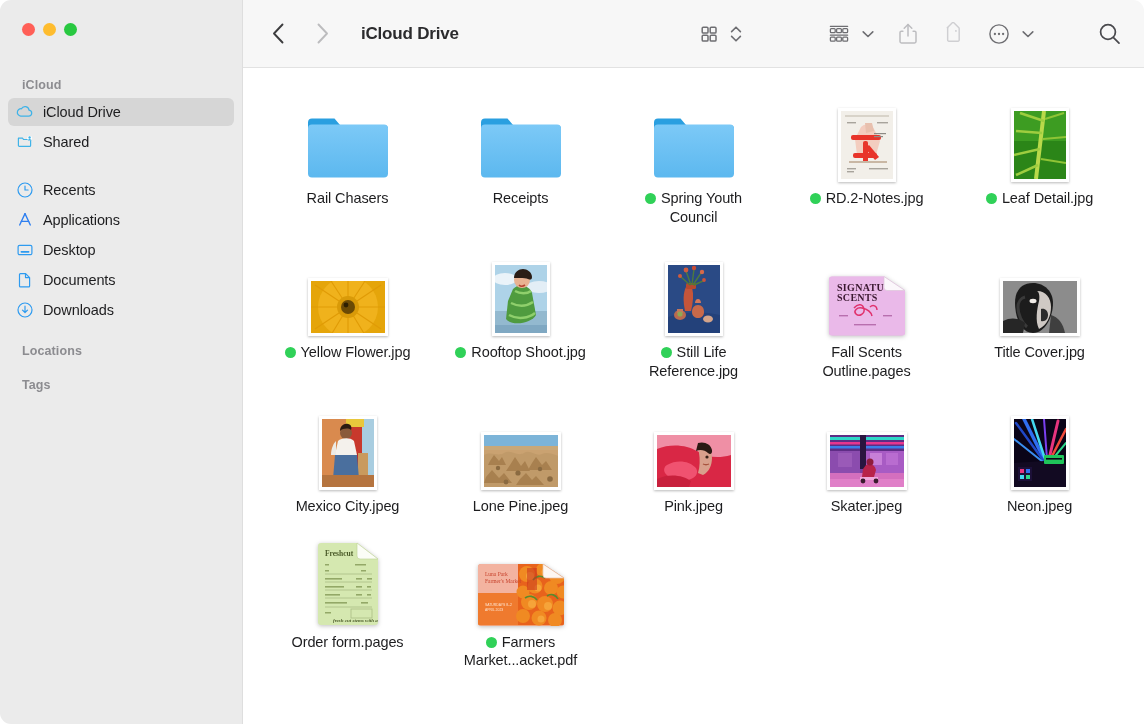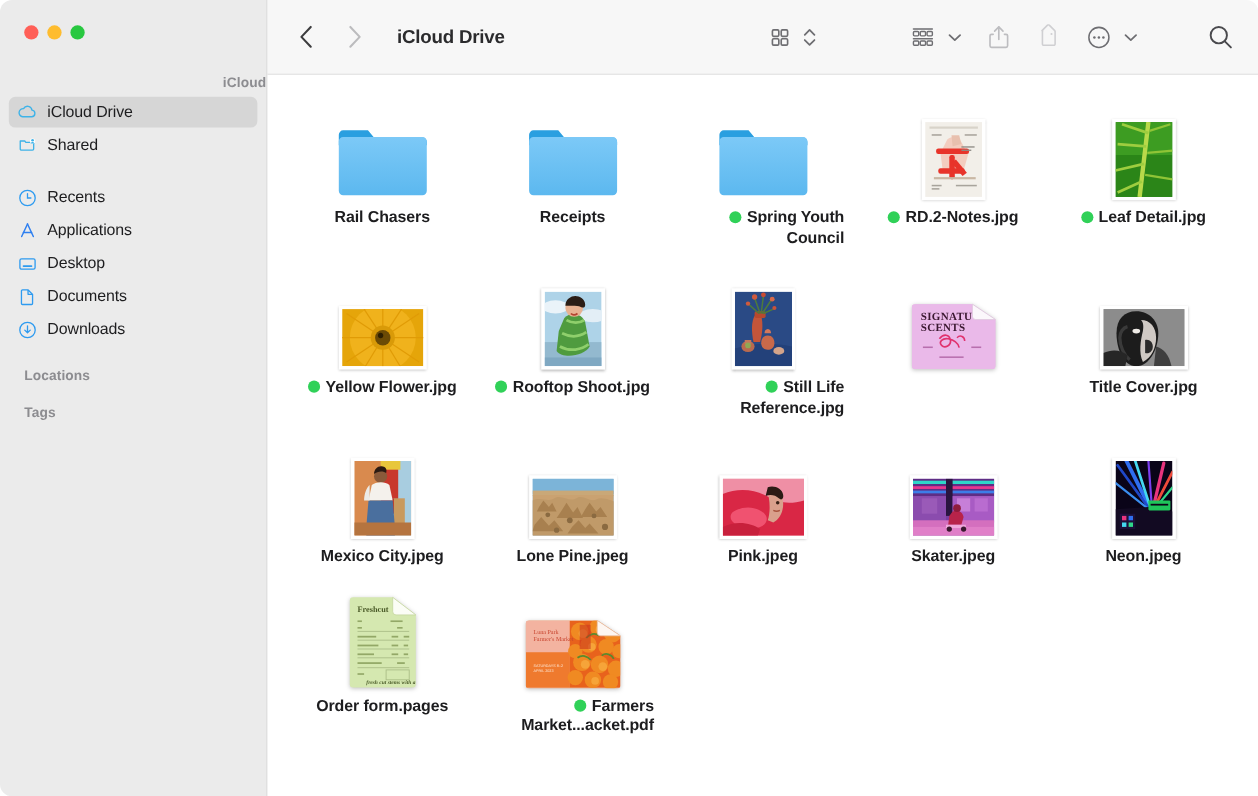--- a/index.html
+++ b/index.html
@@ -42,21 +42,21 @@
   .light.green  { background: #28c840; }
 
   .sb-section-title {
     font-size: 12.5px;
     font-weight: 700;
     color: #8c8c90;
     padding: 0 0 6px 22px;
     letter-spacing: 0.1px;
   }
   .sb-group { margin-bottom: 0; }
-  .sb-group.iCloud { margin-top: 0; text-align: right; }
+  .sb-group.iCloud { margin-top: 10px; }
 
   .sb-item {
     display: flex;
     align-items: center;
     height: 28px;
     margin: 0 8px 2px 8px;
     padding-left: 8px;
     border-radius: 6px;
     gap: 9px;
     cursor: default;
@@ -143,27 +143,26 @@
   .thumb-wrap {
     height: 92px;
     width: 100%;
     display: flex;
     align-items: flex-end;
     justify-content: center;
   }
   .label-wrap {
     margin-top: 7px;
     max-width: 148px;
-    text-align: right;
+    text-align: center;
     line-height: 1.28;
     font-size: 14.5px;
     color: #1d1d1f;
     letter-spacing: -0.1px;
     position: relative;
-    font-weight: bold;
   }
   .dot {
     display: inline-block;
     width: 11px; height: 11px;
     border-radius: 50%;
     background: #30d158;
     margin-right: 5px;
     vertical-align: -1px;
   }
 
@@ -614,20 +613,23 @@
                   <path d="M28 34c4-5 9-4 10 1s-5 8-8 5 1-7 6-6 9 4 10 8" stroke="#e0326d" stroke-width="1.5" fill="none"></path>
                   <path d="M44 33c3-3 7-1 7 3" stroke="#e0326d" stroke-width="1.4" fill="none"></path>
                   <rect x="13" y="41" width="9" height="1.4" fill="#b86fae"></rect>
                   <rect x="57" y="41" width="9" height="1.4" fill="#b86fae"></rect>
                   <rect x="28" y="50" width="22" height="1.4" fill="#b86fae"></rect>
                 </g>
                 <path d="M58 2.5 79 16.5H61a3 3 0 0 1-3-3z" fill="#fbf7fb"></path>
                 <path d="M58 2.5 79 16.5H61a3 3 0 0 1-3-3z" fill="none" stroke="#dcc6da" stroke-width="0.7"></path>
               </svg>
             </div>
+          </div>
+          <div class="label-wrap">
+            <span>Fall Scents Outline.pages</span>
           </div>
         </div>
 
         <div class="cell">
           <div class="thumb-wrap">
             <div class="photo landscape">
               <span class="inner">
                 <svg width="74" height="52" viewBox="0 0 74 52">
                   <rect width="74" height="52" fill="#9d9d9d"></rect>
                   <rect width="74" height="52" fill="#8c8c8c"></rect>

